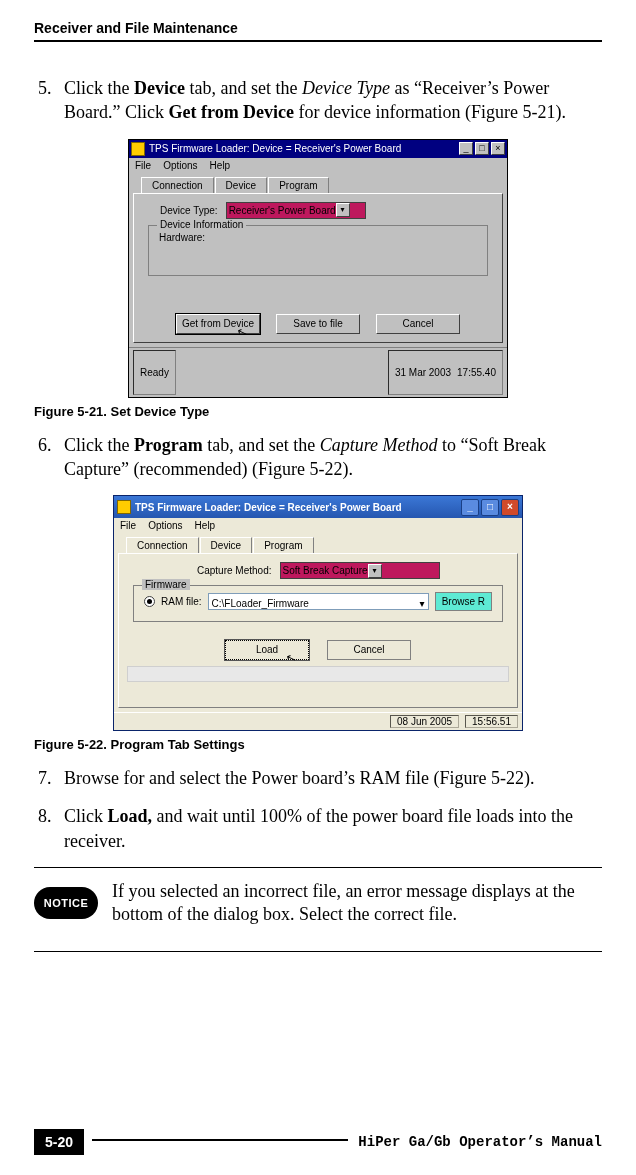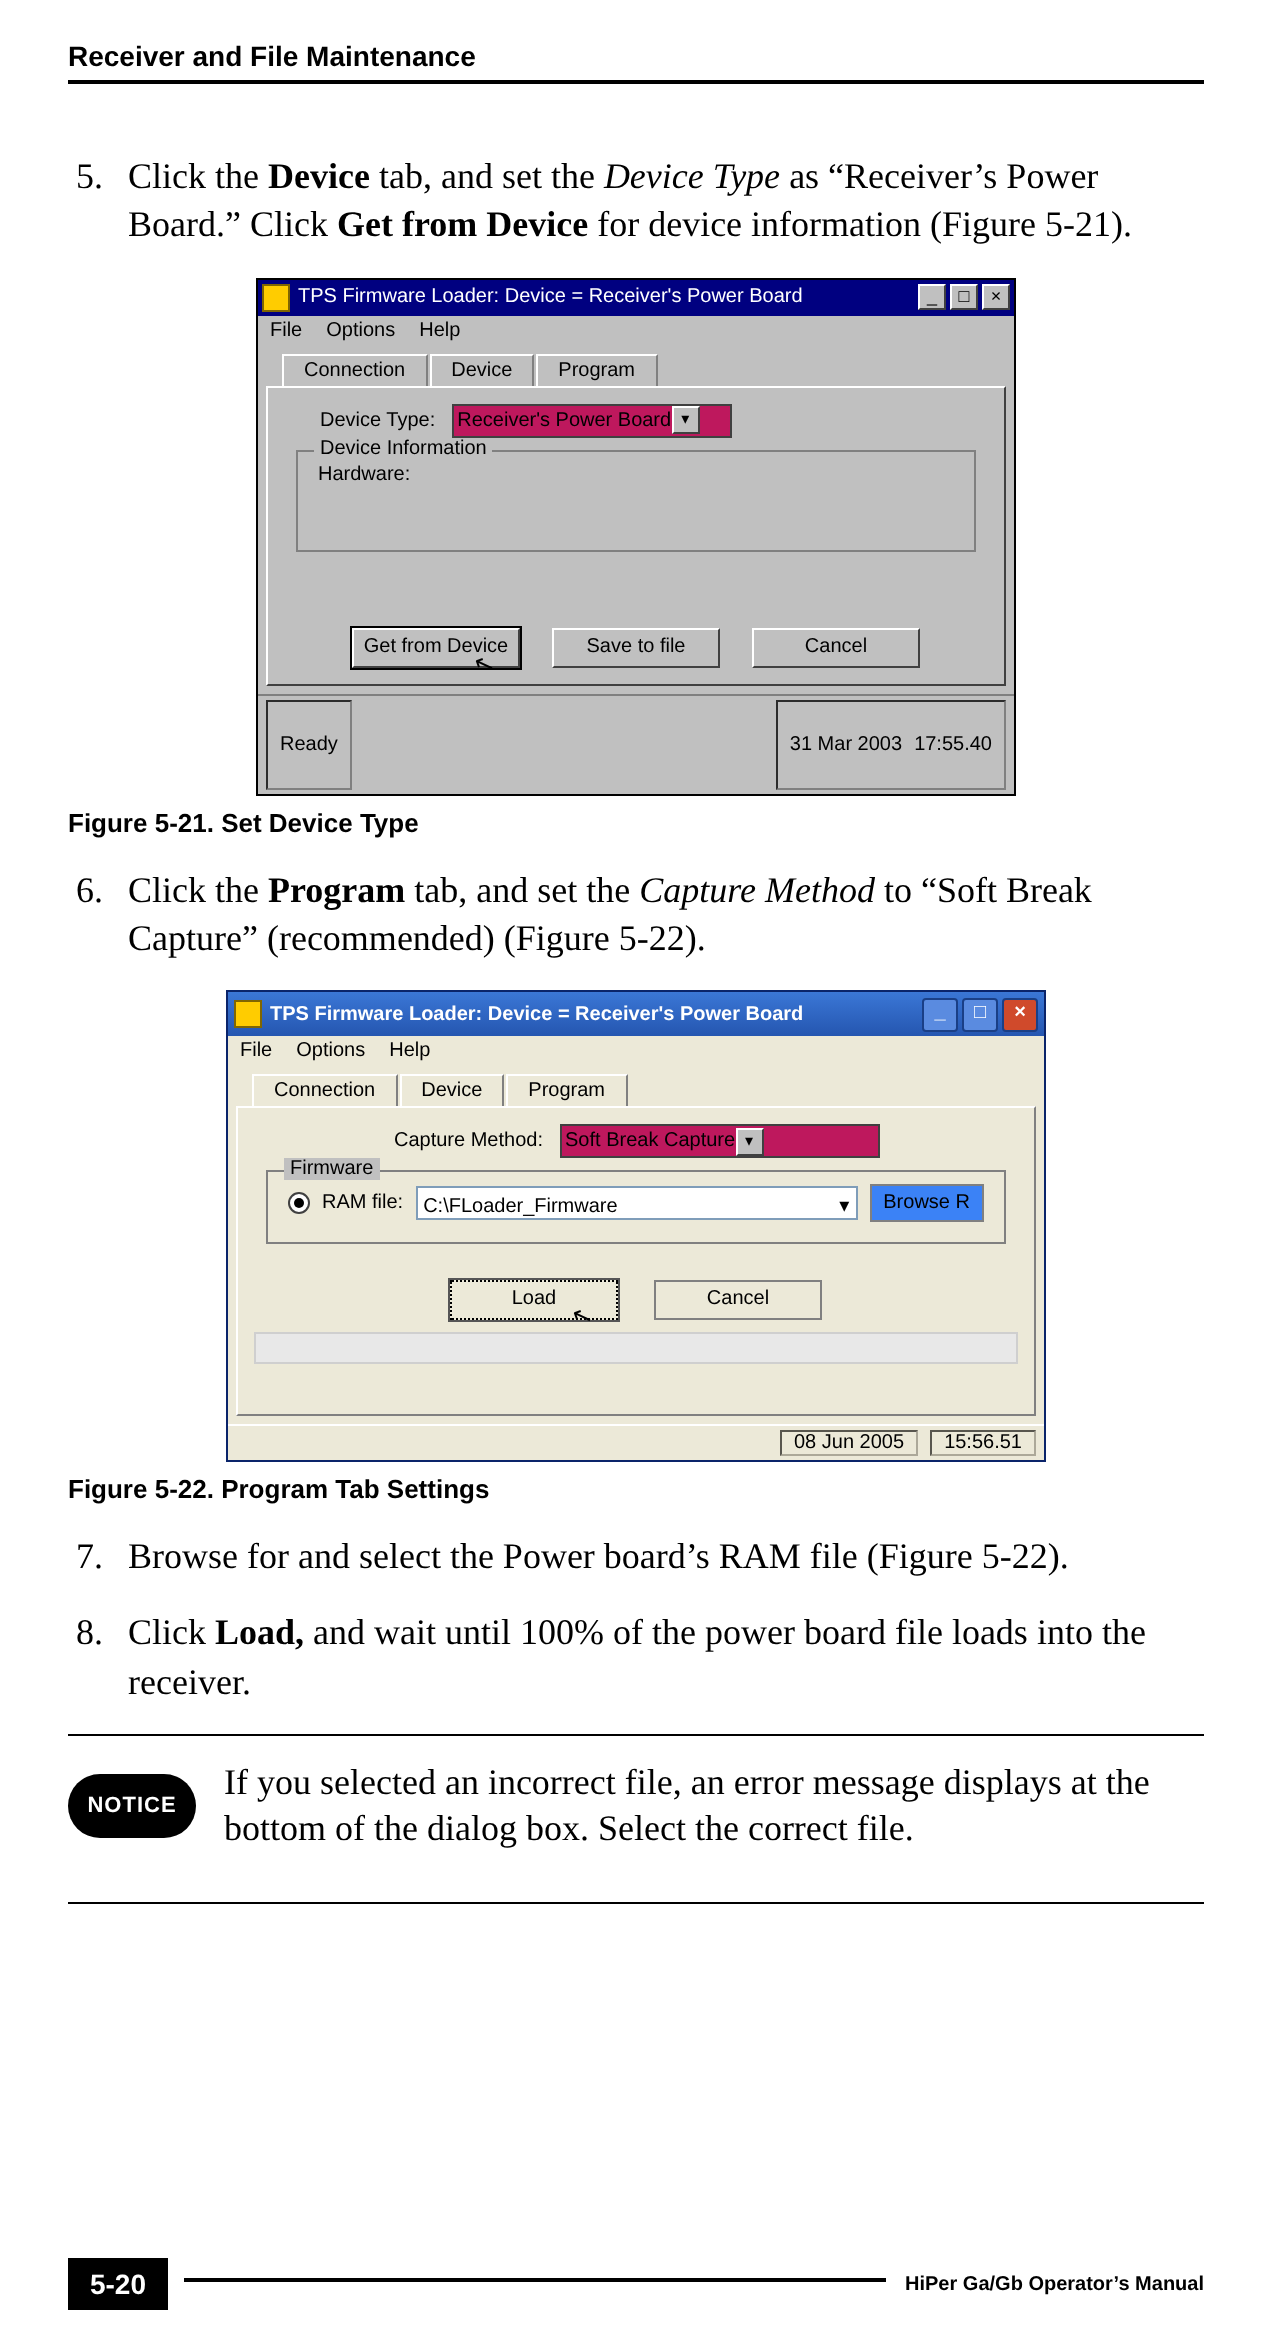--- a/index.html
+++ b/index.html
@@ -193,21 +193,21 @@
     .radio::after {
       content: ""; position: absolute; top: 2px; left: 2px;
       width: 5px; height: 5px; background: #000; border-radius: 50%;
     }
     .textinput {
       height: 17px; background: #fff; border: 1px solid #7f9db9;
       padding: 0 3px; display: flex; align-items: flex-end;
     }
     .browse-btn {
       height: 19px; padding: 0 6px;
-      background: #3b82f6;
+      background: #5eead4;
       border: 1px solid #808080;
       line-height: 17px;
     }
     .xp-btnrow { display: flex; justify-content: center; gap: 18px; margin-top: 18px; }
     .xp-winbtn {
       width: 84px; height: 20px;
       background: #ece9d8;
       border: 1px solid #808080;
       text-align: center; line-height: 18px;
       position: relative;
@@ -246,22 +246,22 @@
       background: #000; color: #fff;
       font-family: Arial, sans-serif; font-weight: bold; font-size: 14px;
       display: flex; align-items: center; justify-content: center;
       margin-right: 8px;
     }
     .footer-line {
       flex: 1; border-bottom: 2px solid #000;
       position: relative; top: -2px;
     }
     .footer-text {
-      font-family: Liberation Sans, sans-serif; font-weight: bold;
-      font-size: 10px; padding-left: 10px;
+      font-family: Liberation Mono, monospace; font-weight: bold;
+      font-size: 14px; padding-left: 10px;
     }
   </style>
 </head>
 <body>
 
 <div class="header">Receiver and File Maintenance</div>
 
 <div class="step">
   <span class="step-num">5.</span>
   <span class="step-body">

